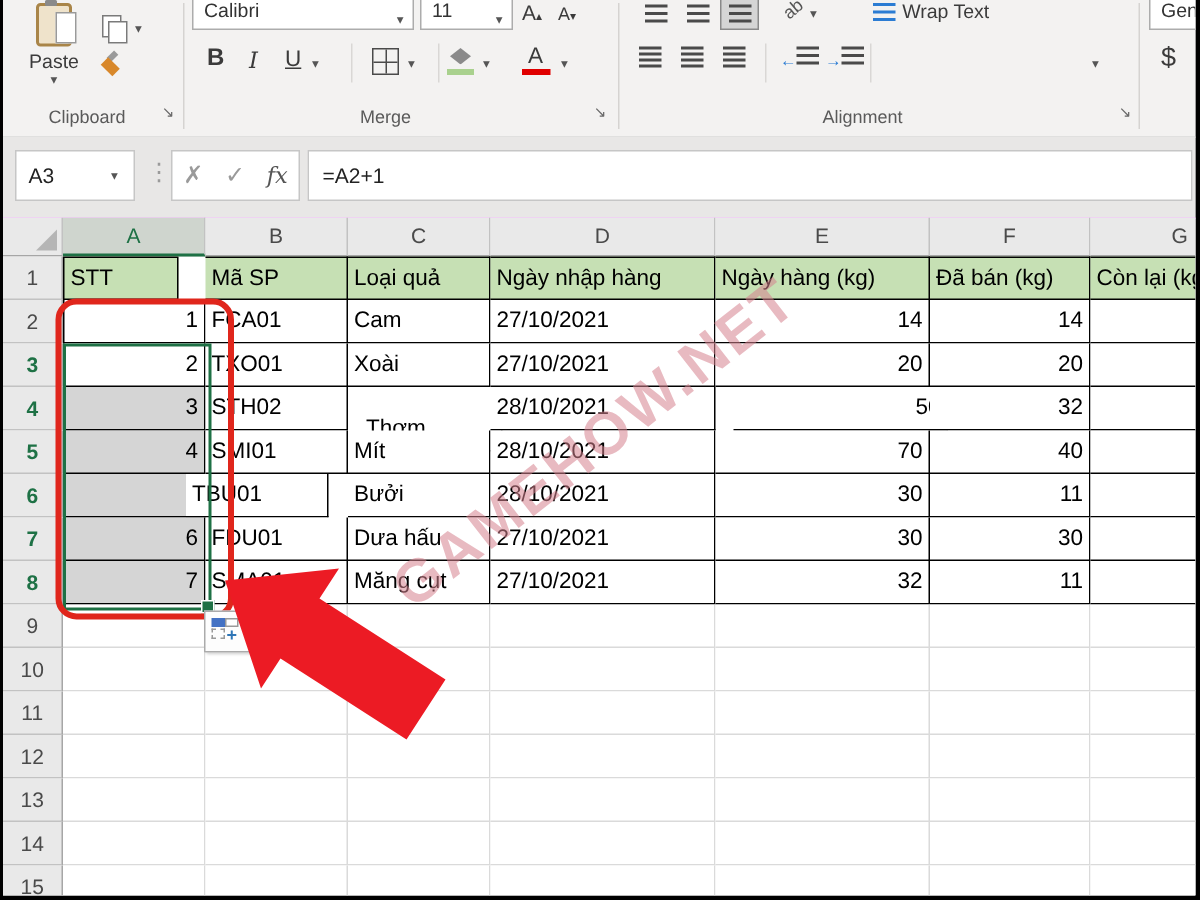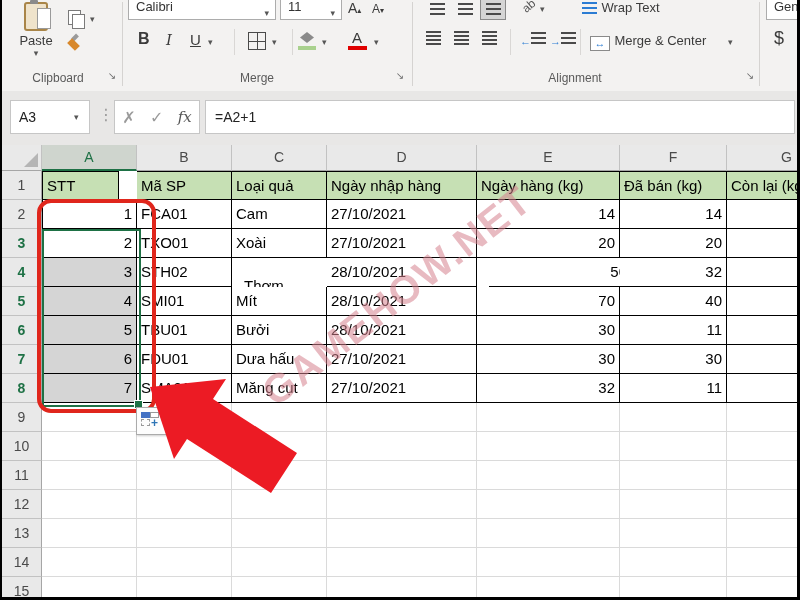--- a/index.html
+++ b/index.html
@@ -136,24 +136,20 @@
     <span class="li3 blue3"></span>
     <span style="font-size:13px;color:#3b3b3b;vertical-align:3px">Wrap Text</span>
   </div>
   <div class="abs" style="left:424px;top:31px"><span class="li4"></span></div>
   <div class="abs" style="left:452px;top:31px"><span class="li4"></span></div>
   <div class="abs" style="left:480px;top:31px"><span class="li4"></span></div>
   <div class="abs vsep2" style="left:508px;top:29px"></div>
   <div class="abs" style="left:518px;top:31px"><span style="color:#2B7CD3;font-size:11px">←</span><span class="li3" style="width:9px"></span></div>
   <div class="abs" style="left:548px;top:31px"><span style="color:#2B7CD3;font-size:11px">→</span><span class="li3" style="width:9px"></span></div>
   <div class="abs vsep2" style="left:578px;top:29px"></div>
-  <div class="abs" style="left:588px;top:33px">
-    <span class="merge-ico" style="display:inline-block">↔</span>
-    <span style="font-size:13px;color:#3b3b3b;vertical-align:2px">Merge &amp; Center</span>
-  </div>
   <div class="abs caret" style="left:726px;top:37px">▾</div>
   <div class="abs glabel" style="left:518px;top:71px;width:110px">Alignment</div>
   <div class="abs launch" style="left:742px;top:70px">↘</div>
   <div class="abs vsep" style="left:757px"></div>
 
   <div class="abs combo" style="left:764px;top:-6px;width:60px;height:26px">
     <span>Gen</span>
   </div>
   <div class="abs btnface" style="left:772px;top:28px;font-size:18px">$</div>
 </div>
@@ -215,21 +211,21 @@
       <div class="rowhdr selrow" style="left: 0px; top: 142px; width: 40px; height: 29px;">5</div>
       <div class="cell tbl tbl-l num selfill" style="left: 40px; top: 142px; width: 95px; height: 29px;">4</div>
       <div class="cell tbl" style="left: 135px; top: 142px; width: 95px; height: 29px;">SMI01</div>
       <div class="cell tbl" style="left: 230px; top: 142px; width: 95px; height: 29px;">Mít</div>
       <div class="cell tbl" style="left: 325px; top: 142px; width: 150px; height: 29px;">28/10/2021</div>
       <div class="cell tbl num" style="left: 475px; top: 142px; width: 143px; height: 29px;">70</div>
       <div class="cell tbl num" style="left: 618px; top: 142px; width: 107px; height: 29px;">40</div>
       <div class="cell tbl" style="left: 725px; top: 142px; width: 120px; height: 29px;"></div>
       <div class="rowhdr selrow" style="left: 0px; top: 171px; width: 40px; height: 29px;">6</div>
       <div class="cell tbl tbl-l num selfill" style="left: 40px; top: 171px; width: 95px; height: 29px;">5</div>
-      <div class="cell tbl" style="left: 135px; top: 171px; width: 95px; height: 29px;">TBU01</div>
+      <div class="cell tbl" style="left: 122px; top: 171px; width: 95px; height: 29px;">TBU01</div>
       <div class="cell tbl" style="left: 230px; top: 171px; width: 95px; height: 29px;">Bưởi</div>
       <div class="cell tbl" style="left: 325px; top: 171px; width: 150px; height: 29px;">28/10/2021</div>
       <div class="cell tbl num" style="left: 475px; top: 171px; width: 143px; height: 29px;">30</div>
       <div class="cell tbl num" style="left: 618px; top: 171px; width: 107px; height: 29px;">11</div>
       <div class="cell tbl" style="left: 725px; top: 171px; width: 120px; height: 29px;"></div>
       <div class="rowhdr selrow" style="left: 0px; top: 200px; width: 40px; height: 29px;">7</div>
       <div class="cell tbl tbl-l num selfill" style="left: 40px; top: 200px; width: 95px; height: 29px;">6</div>
       <div class="cell tbl" style="left: 135px; top: 200px; width: 95px; height: 29px;">FDU01</div>
       <div class="cell tbl" style="left: 230px; top: 200px; width: 95px; height: 29px;">Dưa hấu</div>
       <div class="cell tbl" style="left: 325px; top: 200px; width: 150px; height: 29px;">27/10/2021</div>

